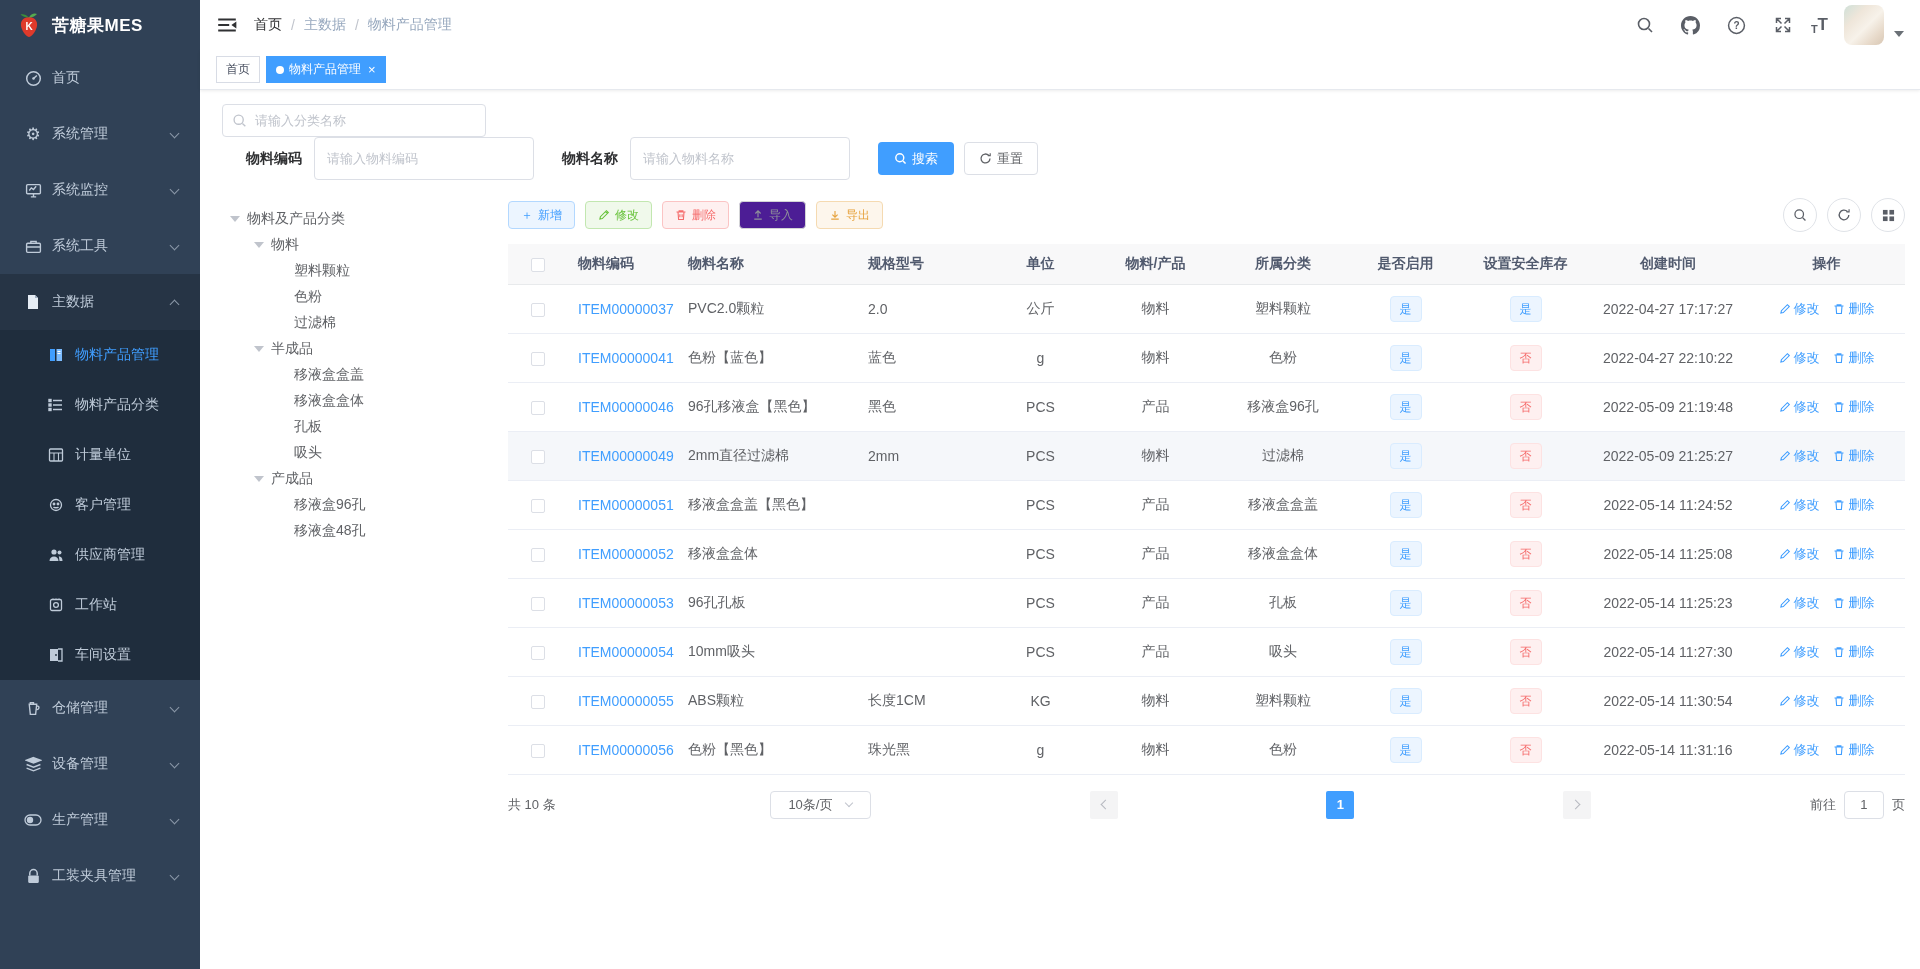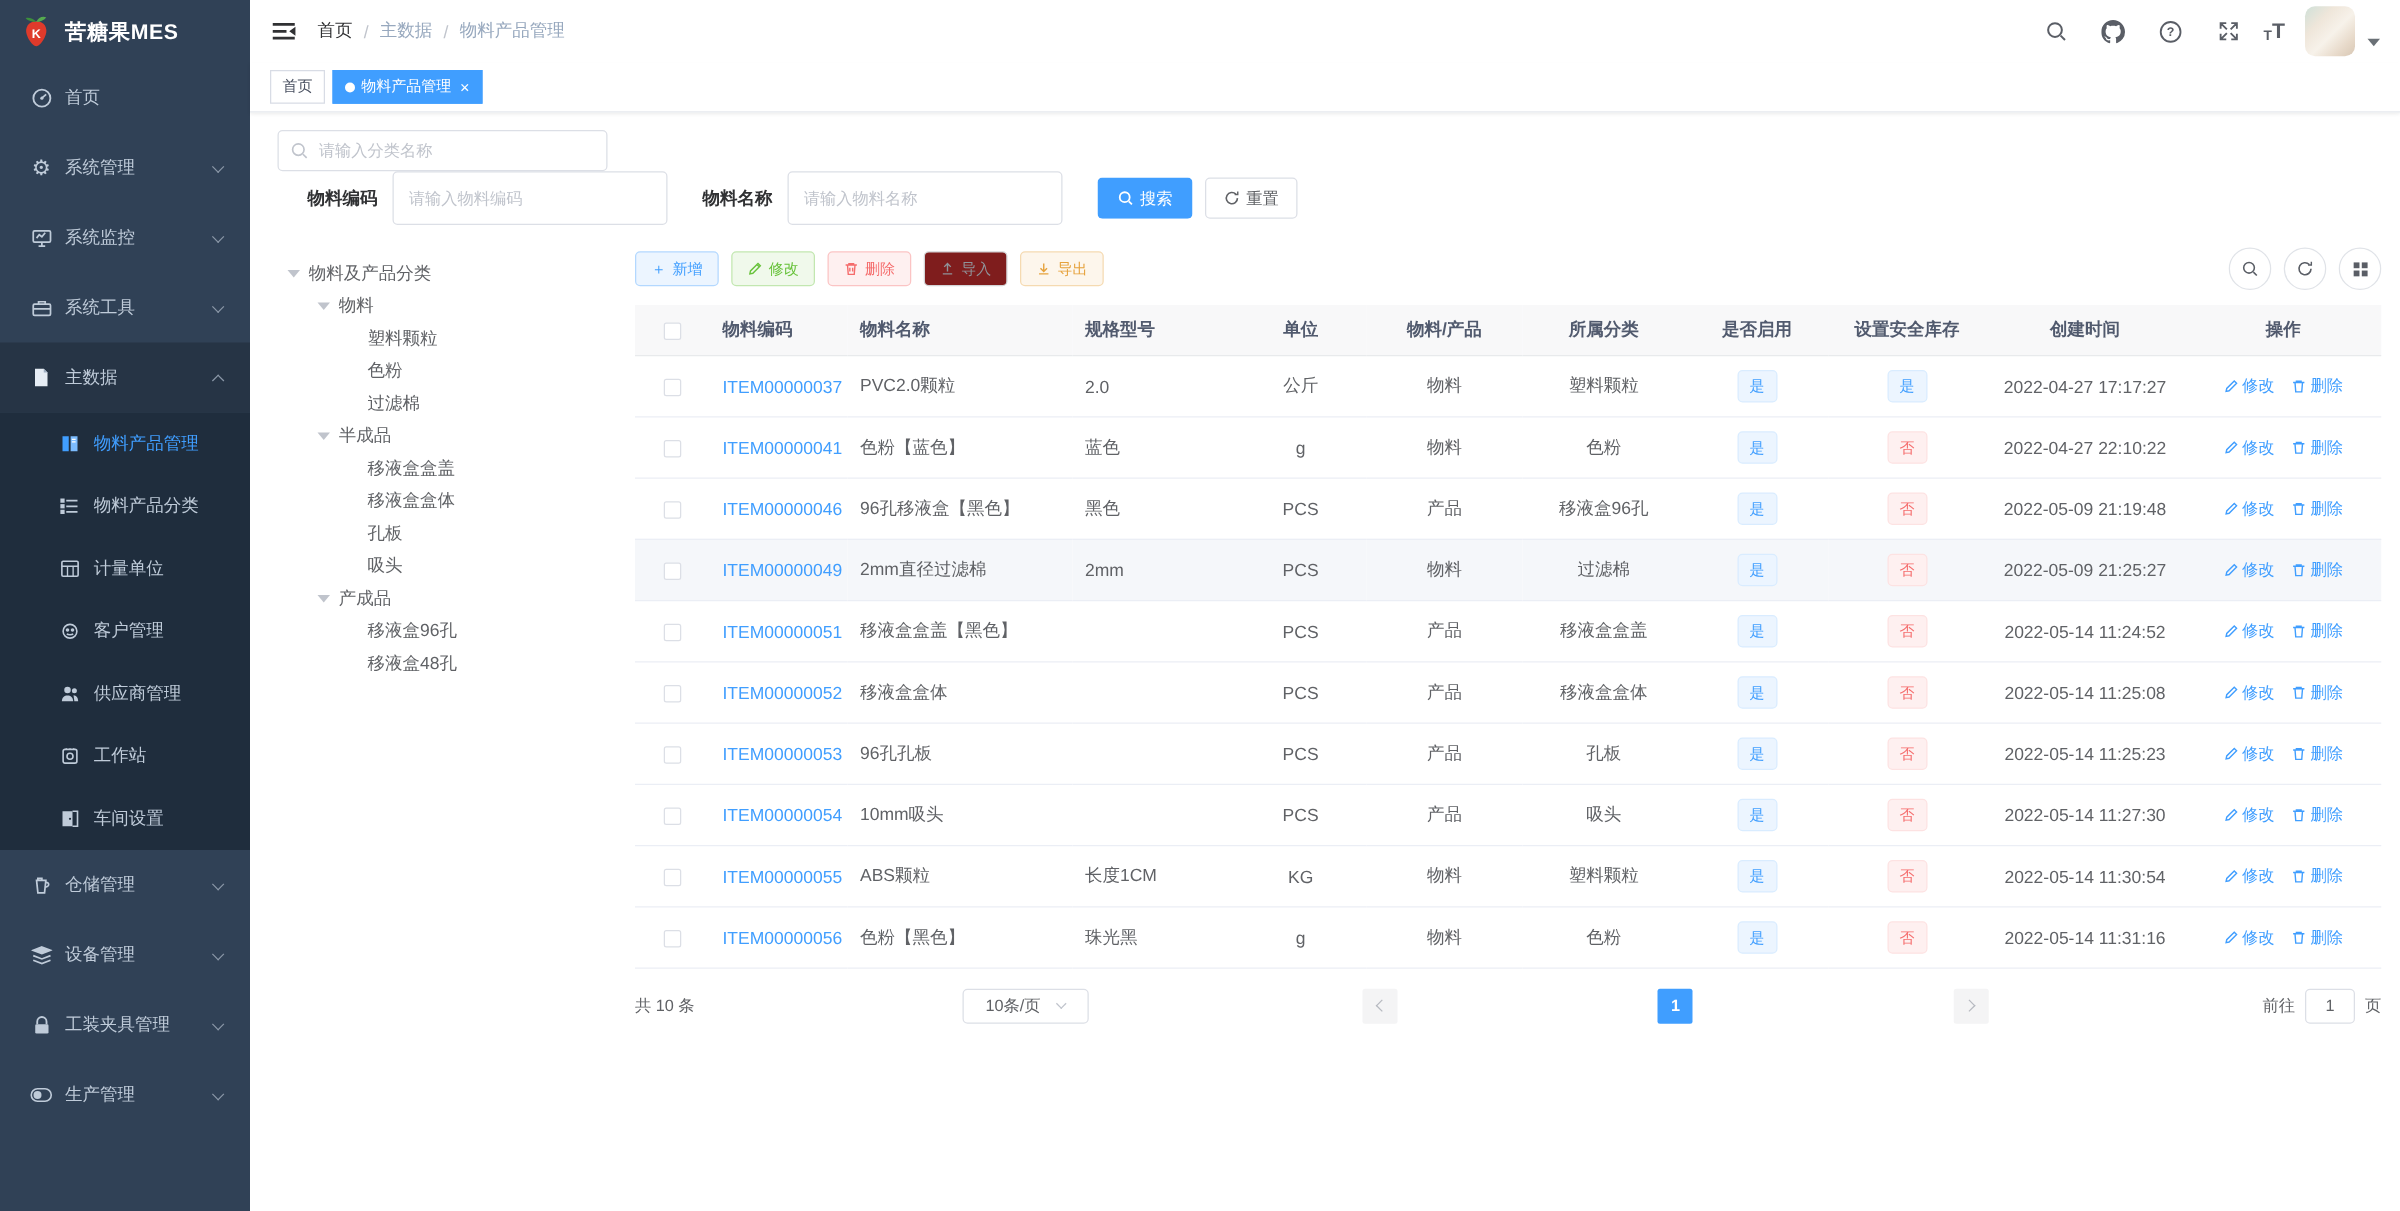--- a/index.html
+++ b/index.html
@@ -70,21 +70,21 @@
   .lvl1 { padding-left:8px; } .lvl2 { padding-left:32px; } .lvl3 { padding-left:72px; }
   .tcaret { width:0; height:0; border-left:5px solid transparent; border-right:5px solid transparent;
     border-top:6px solid #c0c4cc; }
 
   .table-panel { flex:1; margin-left:22px; padding-top:6px; }
   .toolbar-row { display:flex; align-items:center; }
   .tb { height:28px; padding:0 12px; font-size:12px; margin-right:10px; }
   .tb-add  { background:#ecf5ff; color:#409eff; border-color:#b3d8ff; }
   .tb-edit { background:#f0f9eb; color:#67c23a; border-color:#c2e7b0; }
   .tb-del  { background:#fef0f0; color:#f56c6c; border-color:#fbc4c4; }
-  .tb-imp  { background:#7f1d1d; color:#909399; border-color:#d3d4d6; }
+  .tb-imp  { background:#4c1d95; color:#909399; border-color:#d3d4d6; }
   .tb-exp  { background:#fdf6ec; color:#e6a23c; border-color:#f5dab1; }
   .toolbar-right { margin-left:auto; display:flex; align-items:center; gap:10px; }
   .circle-btn { width:34px; height:34px; border-radius:50%; border:1px solid #e0e3e8; background:#fff;
     display:flex; align-items:center; justify-content:center; cursor:pointer; }
 
   table.grid { border-collapse:collapse; width:1397px; margin-top:12px; table-layout:fixed; }
   .grid th { background:#f8f8f9; height:40px; font-size:14px; color:#515a6e; font-weight:bold;
     border-bottom:1px solid #e8eaec; padding:0 10px; }
   .grid td { height:49px; border-bottom:1px solid #ebeef5; font-size:14px; color:#606266; padding:0 10px; background:#fff; }
   .grid tr.hovered td { background:#f5f7fa; }
@@ -277,37 +277,37 @@
               <path d="M8 1.5L14.5 4 8 6.5 1.5 4z" fill="#bfcbd9"></path>
               <path d="M1.5 8L8 10.5 14.5 8M1.5 11.5L8 14l6.5-2.5"></path>
             </svg>
         </span>
         <span>设备管理</span>
         <span class="chev"></span>
       </div>
 
       <div class="menu-item">
         <span class="mi">
+          <svg width="18" height="18" viewBox="0 0 18 12">
+              <rect x="1" y="1" width="16" height="10" rx="5" fill="none" stroke="#bfcbd9" stroke-width="1.3"></rect>
+              <circle cx="6" cy="6" r="3.2" fill="#bfcbd9"></circle>
+            </svg>
+        </span>
+        <span>生产管理</span>
+        <span class="chev"></span>
+      </div>
+
+      <div class="menu-item">
+        <span class="mi">
           <svg width="17" height="17" viewBox="0 0 16 16">
               <path d="M4.5 7V5a3.5 3.5 0 017 0v2" fill="none" stroke="#bfcbd9" stroke-width="1.4"></path>
               <rect x="3" y="7" width="10" height="7" rx="1" fill="#bfcbd9"></rect>
             </svg>
         </span>
         <span>工装夹具管理</span>
-        <span class="chev"></span>
-      </div>
-
-      <div class="menu-item">
-        <span class="mi">
-          <svg width="18" height="18" viewBox="0 0 18 12">
-              <rect x="1" y="1" width="16" height="10" rx="5" fill="none" stroke="#bfcbd9" stroke-width="1.3"></rect>
-              <circle cx="6" cy="6" r="3.2" fill="#bfcbd9"></circle>
-            </svg>
-        </span>
-        <span>生产管理</span>
         <span class="chev"></span>
       </div>
     </nav>
   </aside>
 
   <div class="main">
 
     <header class="navbar">
       <svg class="hamburger" viewBox="0 0 20 20">
         <path fill="#303133" d="M2 4h16v2H2zM2 9h10v2H2zM2 14h16v2H2zM18.5 6.8l-4.5 3.2 4.5 3.2z"></path>

